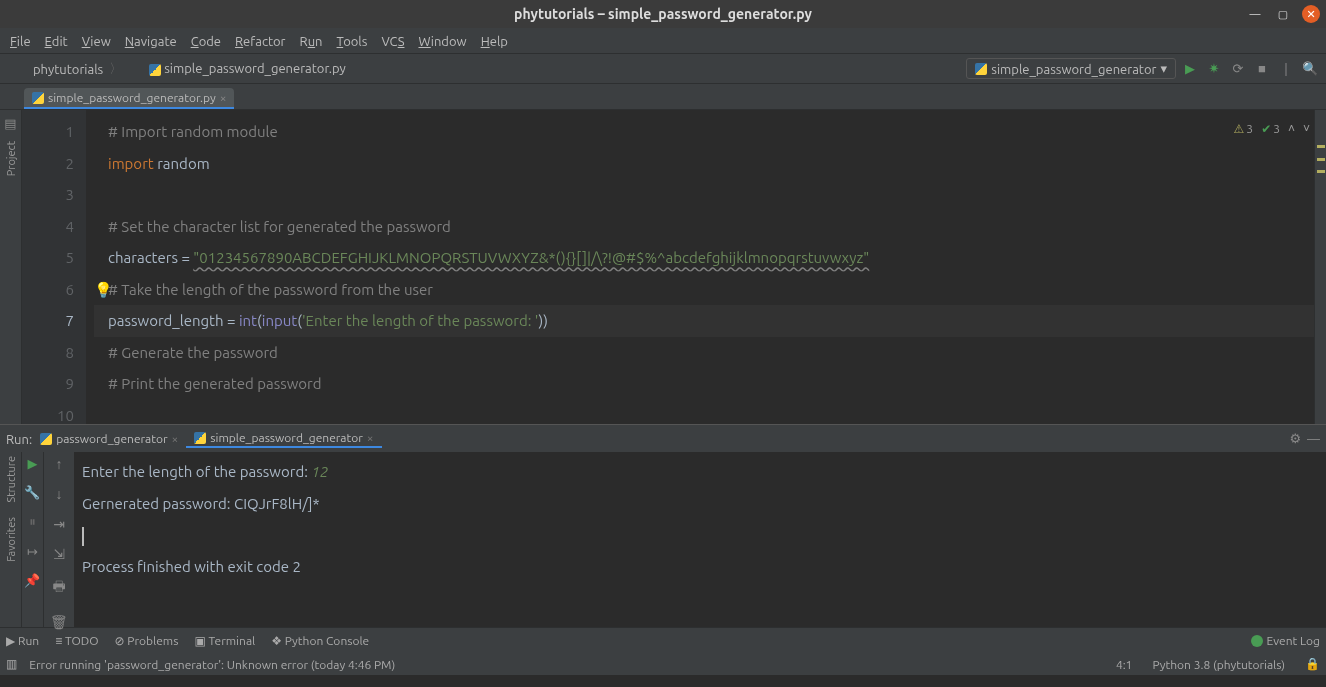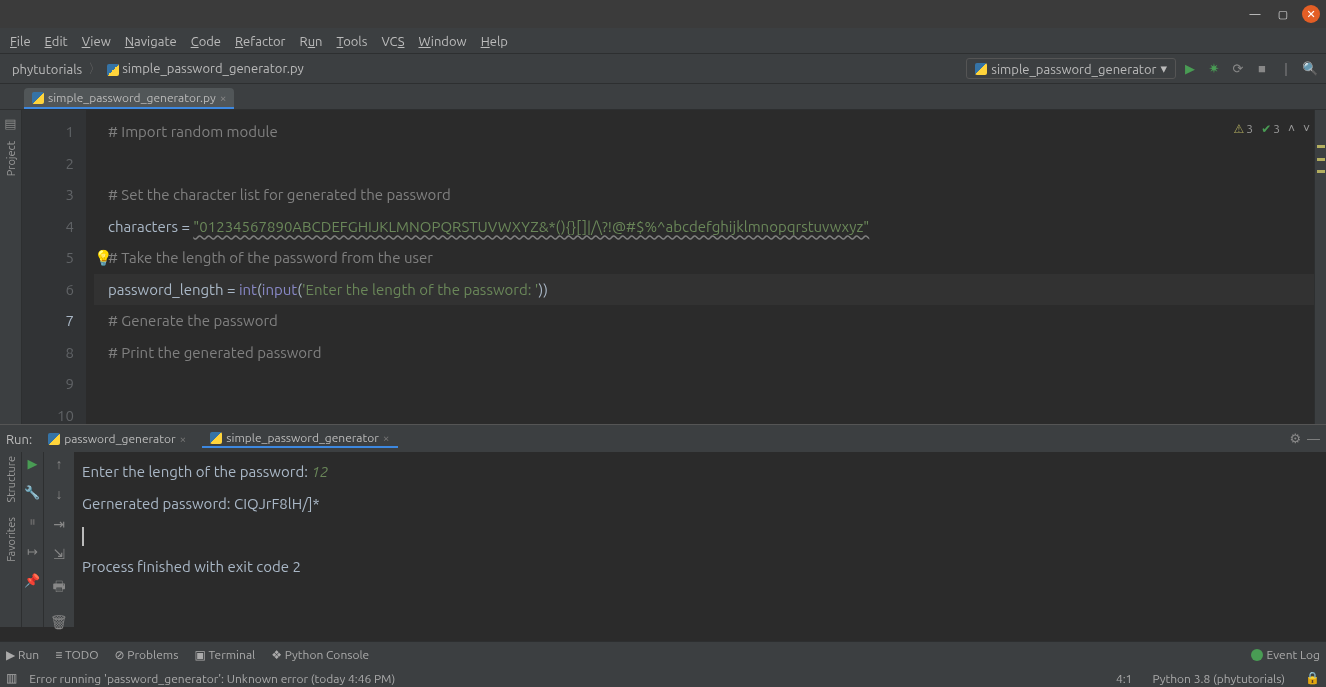--- a/index.html
+++ b/index.html
@@ -6,21 +6,21 @@
 body { width:1326px; height:687px; background:#2b2b2b; color:#a9b7c6; overflow:hidden; font-size:13px; }
 .titlebar { height:28px; background:#3b3b3b; display:flex; align-items:center; color:#ddd; position:relative; }
 .titlebar .title { flex:1; text-align:center; font-weight:bold; font-size:14px; }
 .titlebar .winbtns { display:flex; gap:10px; position:absolute; right:6px; }
 .titlebar .wb { width:18px; height:18px; border-radius:9px; display:flex; align-items:center; justify-content:center; font-size:11px; color:#ddd; }
 .titlebar .wb.close { background:#e35e25; color:#fff; }
 .menubar { height:26px; background:#3c3f41; display:flex; align-items:center; padding:0 4px; gap:2px; border-bottom:1px solid #2d2f30;text-align:center; }
 .menubar span { padding:2px 6px; color:#bbb; cursor:default; }
 .menubar span u { text-decoration:underline; }
 .navbar { height:30px; background:#3c3f41; display:flex; align-items:center; padding:0 6px; border-bottom:1px solid #2d2f30; }
-.navbar .crumb { color:#bbb; padding:2px 6px; }
+.navbar .crumb { color:#bbb; padding:2px 6px;margin-left:21px; }
 .navbar .sep { color:#666; }
 .navbar .right { margin-left:auto; display:flex; align-items:center; gap:4px; }
 .navbar .runcfg { background:#3c3f41; border:1px solid #555; padding:2px 8px; border-radius:3px; color:#bbb; display:flex; align-items:center; gap:4px; }
 .navbar .ib { width:20px; height:20px; display:flex; align-items:center; justify-content:center; color:#888; }
 .navbar .play { color:#499c54; }
 .navbar .bug { color:#499c54; }
 .tabs { height:26px; background:#3c3f41; display:flex; align-items:flex-end; padding-left:24px; border-bottom:1px solid #2d2f30; }
 .tabs .tab { background:#4e5254; padding:3px 8px; border-top-left-radius:4px; border-top-right-radius:4px; display:flex; align-items:center; gap:4px; color:#bbb; font-size:12px; }
 .tabs .tab.active { background:#515658; border-bottom:2px solid #3d88e0; }
 .editor-wrap { display:flex; height:314px; }
@@ -34,46 +34,47 @@
 .code .hl { background:#323232; }
 .kw { color:#cc7832; }
 .cm { color:#808080; }
 .str { color:#6a8759; }
 .fn { color:#8888c6; }
 .ident { color:#a9b7c6; }
 .underline-str { color:#6a8759; text-decoration:underline wavy #808080; text-underline-offset:3px; }
 .insp { position:absolute; top:6px; right:16px; display:flex; gap:8px; font-size:12px; color:#999; align-items:center; }
 .insp .warn::before{content:"⚠";color:#b3ae60;margin-right:2px}
 .insp .chk::before{content:"✔";color:#499c54;margin-right:2px}
-.run-hdr { height:28px; background:#3c3f41; border-top:1px solid #555; display:flex; align-items:center; padding:0 6px; gap:8px; }
+.run-hdr { height:28px; background:#3c3f41; border-top:1px solid #555; display:flex; align-items:center; padding:0 6px; }
 .run-hdr .label { color:#bbb; }
 .run-hdr .rtab { padding:2px 8px; display:flex; gap:4px; align-items:center; font-size:12px; color:#bbb; }
 .run-hdr .rtab.active { border-bottom:2px solid #3d88e0; }
 .run-hdr .right { margin-left:auto; display:flex; gap:6px; color:#888; }
 .run-body { display:flex; height:175px; background:#2b2b2b; }
 .run-tb { width:22px; background:#3c3f41; display:flex; flex-direction:column; align-items:center; padding-top:4px; gap:14px; color:#888; border-right:1px solid #2d2f30;}
 .run-tb .play{color:#499c54}
 .run-tb2 { width:30px; background:#3c3f41; display:flex; flex-direction:column; align-items:center; padding-top:4px; gap:14px; color:#888; font-size:14px; }
 .console { flex:1; font-family:"JetBrains Mono","Consolas",monospace; font-size:15px; line-height:2.1; padding:4px 8px; color:#a9b7c6; }
 .console .inp{color:#6a8759; font-style:italic}
 .caret { border-left:2px solid #bbb; display:inline-block; height:19px; vertical-align:middle;}
-.bottombar { height:26px; background:#3c3f41; border-top:1px solid #2d2f30; display:flex; align-items:center; padding:0 6px; gap:16px; font-size:12px; color:#aaa;margin-top:14px; }
+.bottombar { height:26px; background:#3c3f41; border-top:1px solid #2d2f30; display:flex; align-items:center; padding:0 6px; gap:16px; font-size:12px; color:#aaa; }
 .bottombar .right{margin-left:auto; display:flex; gap:6px; align-items:center}
 .bottombar .eventlog::before{content:"";display:inline-block;width:12px;height:12px;border-radius:6px;background:#499c54;margin-right:4px;vertical-align:middle}
 .statusbar { height:22px; background:#3c3f41; display:flex; align-items:center; padding:0 6px; font-size:12px; color:#aaa; gap:12px; }
 .statusbar .right{margin-left:auto; display:flex; gap:20px; align-items:center}
 .pyicon{display:inline-block;width:12px;height:12px;background:linear-gradient(135deg,#3573a6 50%,#ffd43b 50%);border-radius:2px;vertical-align:middle}
 .bulb{color:#f0a732;position:absolute;left:0;}
 .editor-scroll { position:absolute; right:0; top:0; width:12px; height:100%; background:#3c3f41; border-left:1px solid #2d2f30; }
 .editor-scroll .mk { position:absolute; left:2px; width:8px; height:3px; }
 </style>
 </head>
 <body>
 
 <div class="titlebar">
+  <div class="title">phytutorials – simple_password_generator.py</div>
   <div class="winbtns">
     <div class="wb">—</div>
     <div class="wb">▢</div>
     <div class="wb close">✕</div>
   </div>
 </div>
 
 <div class="menubar">
   <span><u>F</u>ile</span>
   <span><u>E</u>dit</span>
@@ -134,20 +135,21 @@
         <div>10</div>
     </div>
     <div class="code">
       <div class="insp">
         <span class="warn">3</span>
         <span class="chk">3</span>
         <span>˄</span>
         <span>˅</span>
       </div>
       <div class="line lpad"><span class="cm"># Import random module</span></div>
+      <div class="line lpad"><span class="kw">import</span> <span class="ident">random</span></div>
       <div class="line lpad"></div>
       <div class="line lpad"><span class="cm"># Set the character list for generated the password</span></div>
       <div class="line lpad"><span class="ident">characters = </span><span class="underline-str">"01234567890ABCDEFGHIJKLMNOPQRSTUVWXYZ&amp;*(){}[]|/\?!@#$%^abcdefghijklmnopqrstuvwxyz"</span></div>
       <div class="line lpad" style="position:relative"><span class="bulb">💡</span><span class="cm"># Take the length of the password from the user</span></div>
       <div class="line lpad hl"><span class="ident">password_length = </span><span class="fn">int</span><span class="ident">(</span><span class="fn">input</span><span class="ident">(</span><span class="str">'Enter the length of the password: '</span><span class="ident">))</span></div>
       <div class="line lpad"><span class="cm"># Generate the password</span></div>
       <div class="line lpad"><span class="cm"># Print the generated password</span></div>
     </div>
     <div class="editor-scroll">
       <div class="mk" style="top:35px;background:#b3ae60"></div>

